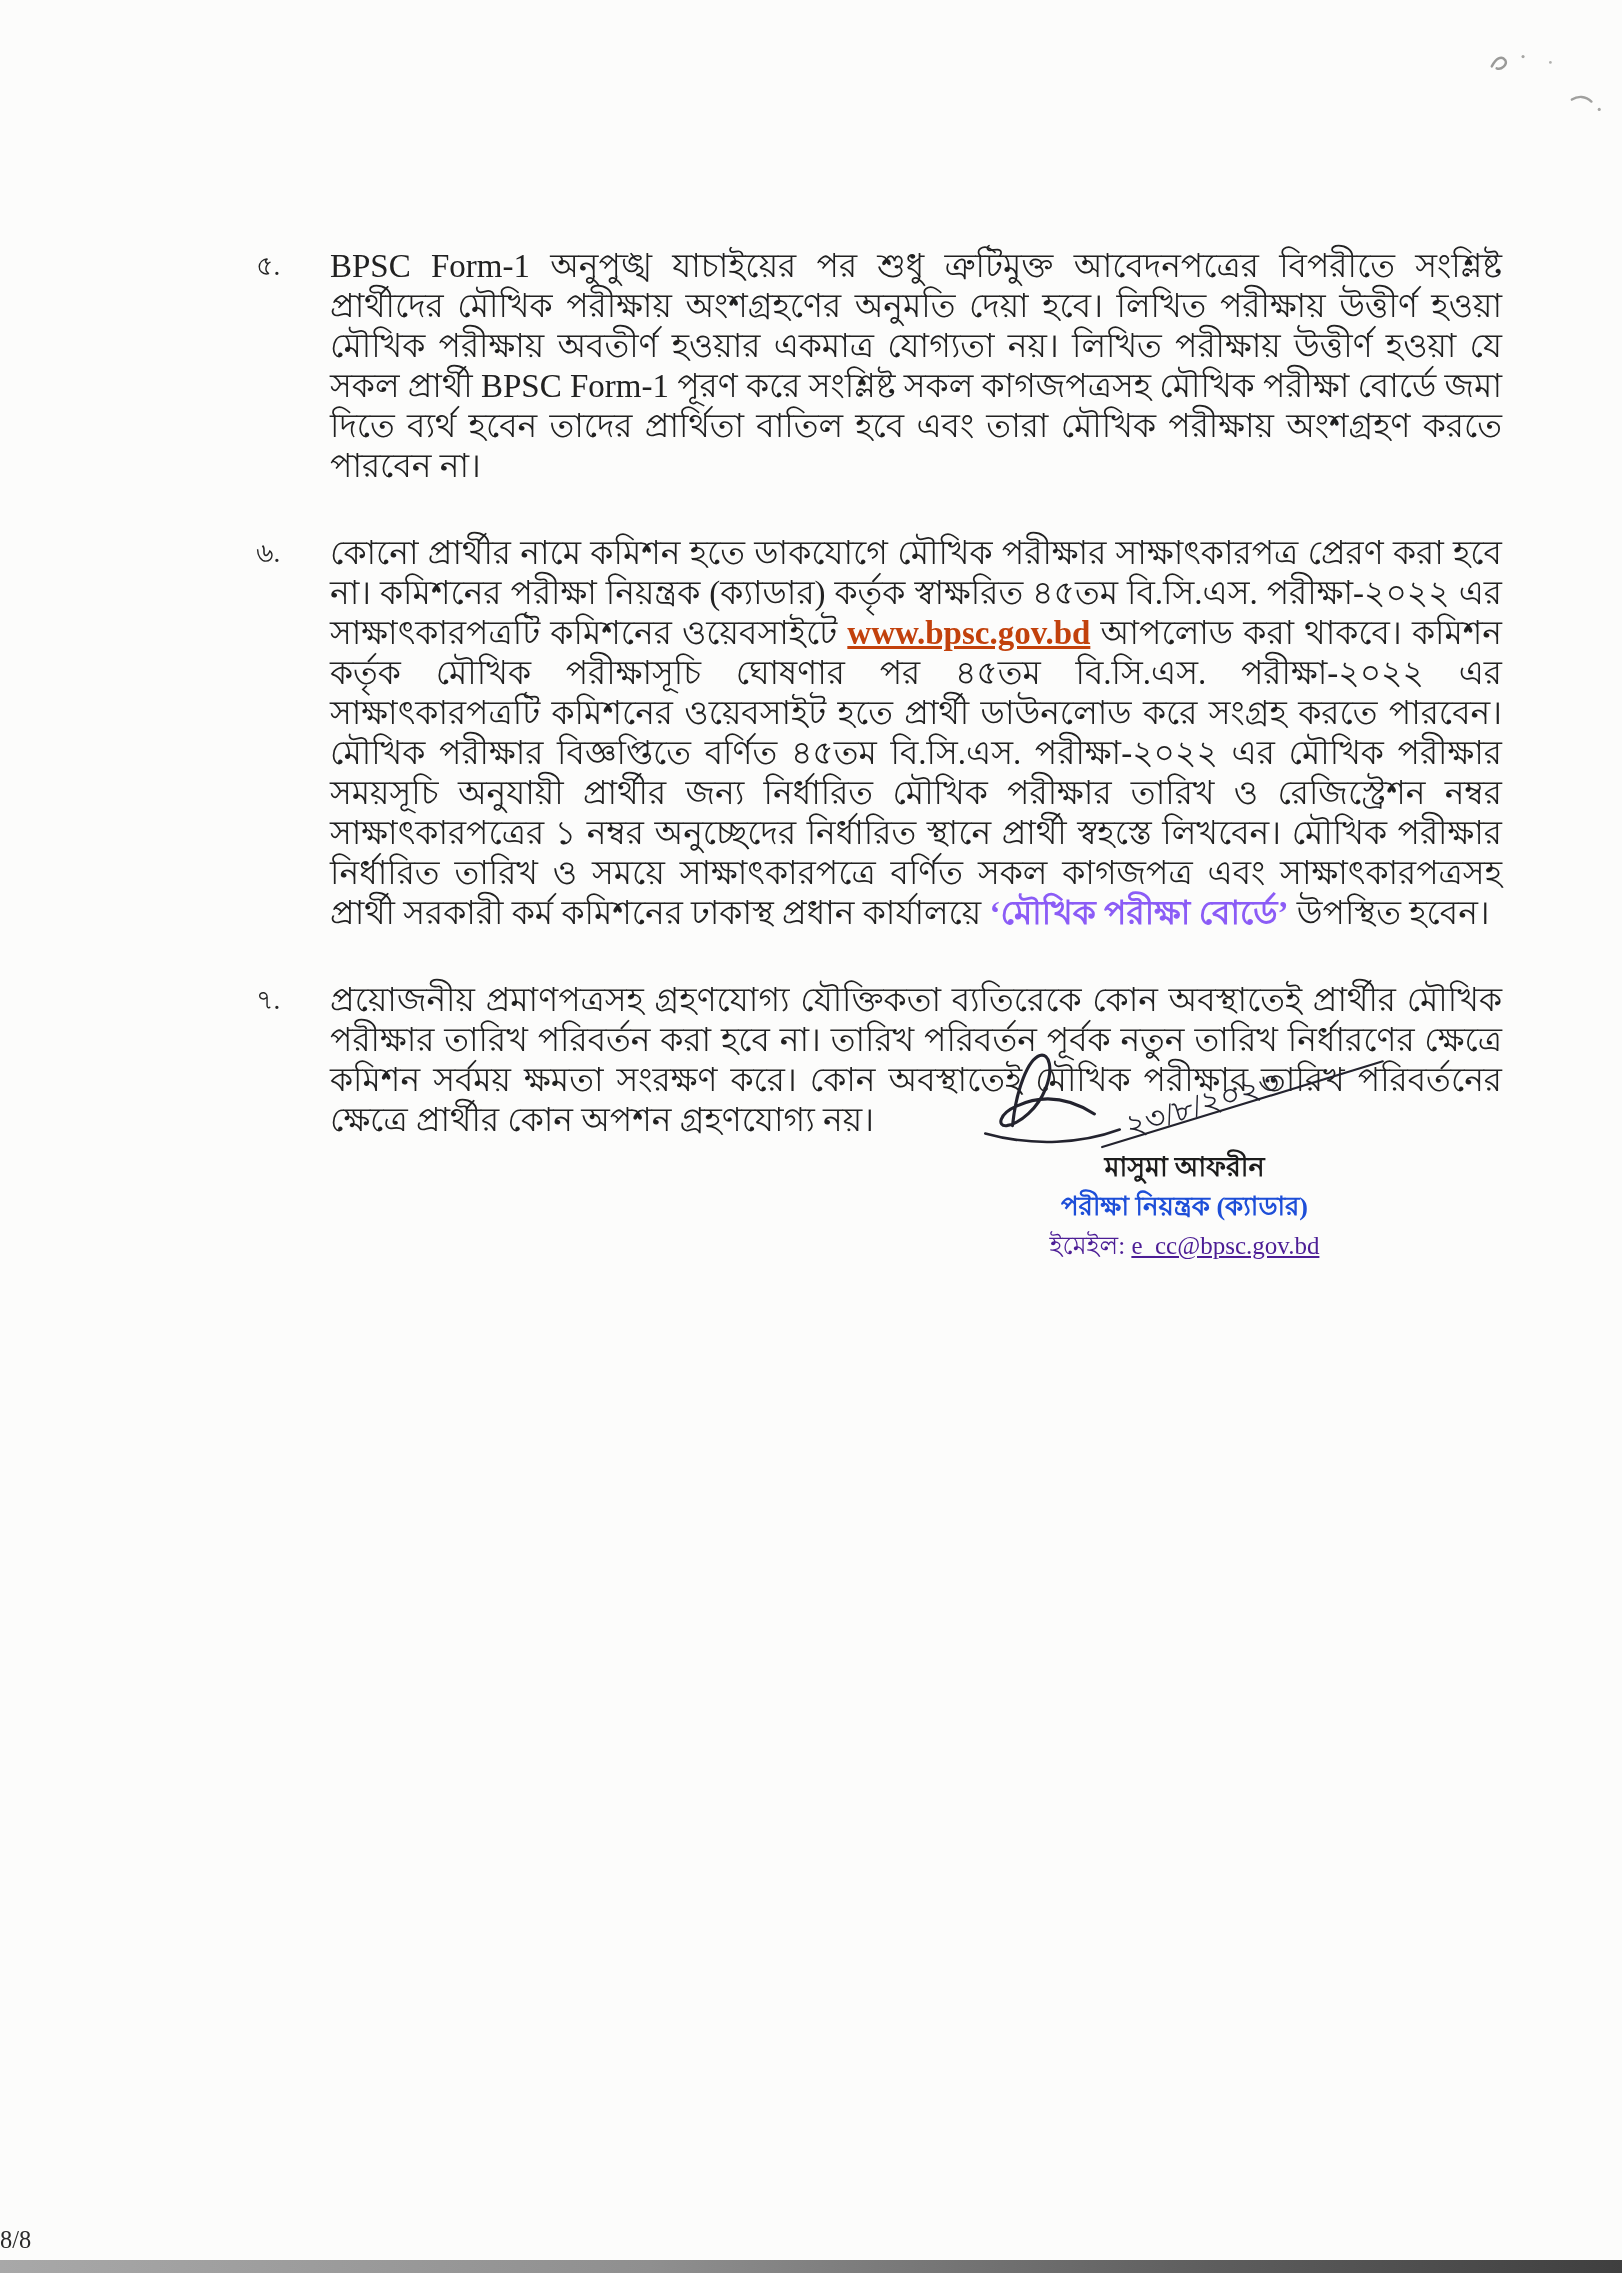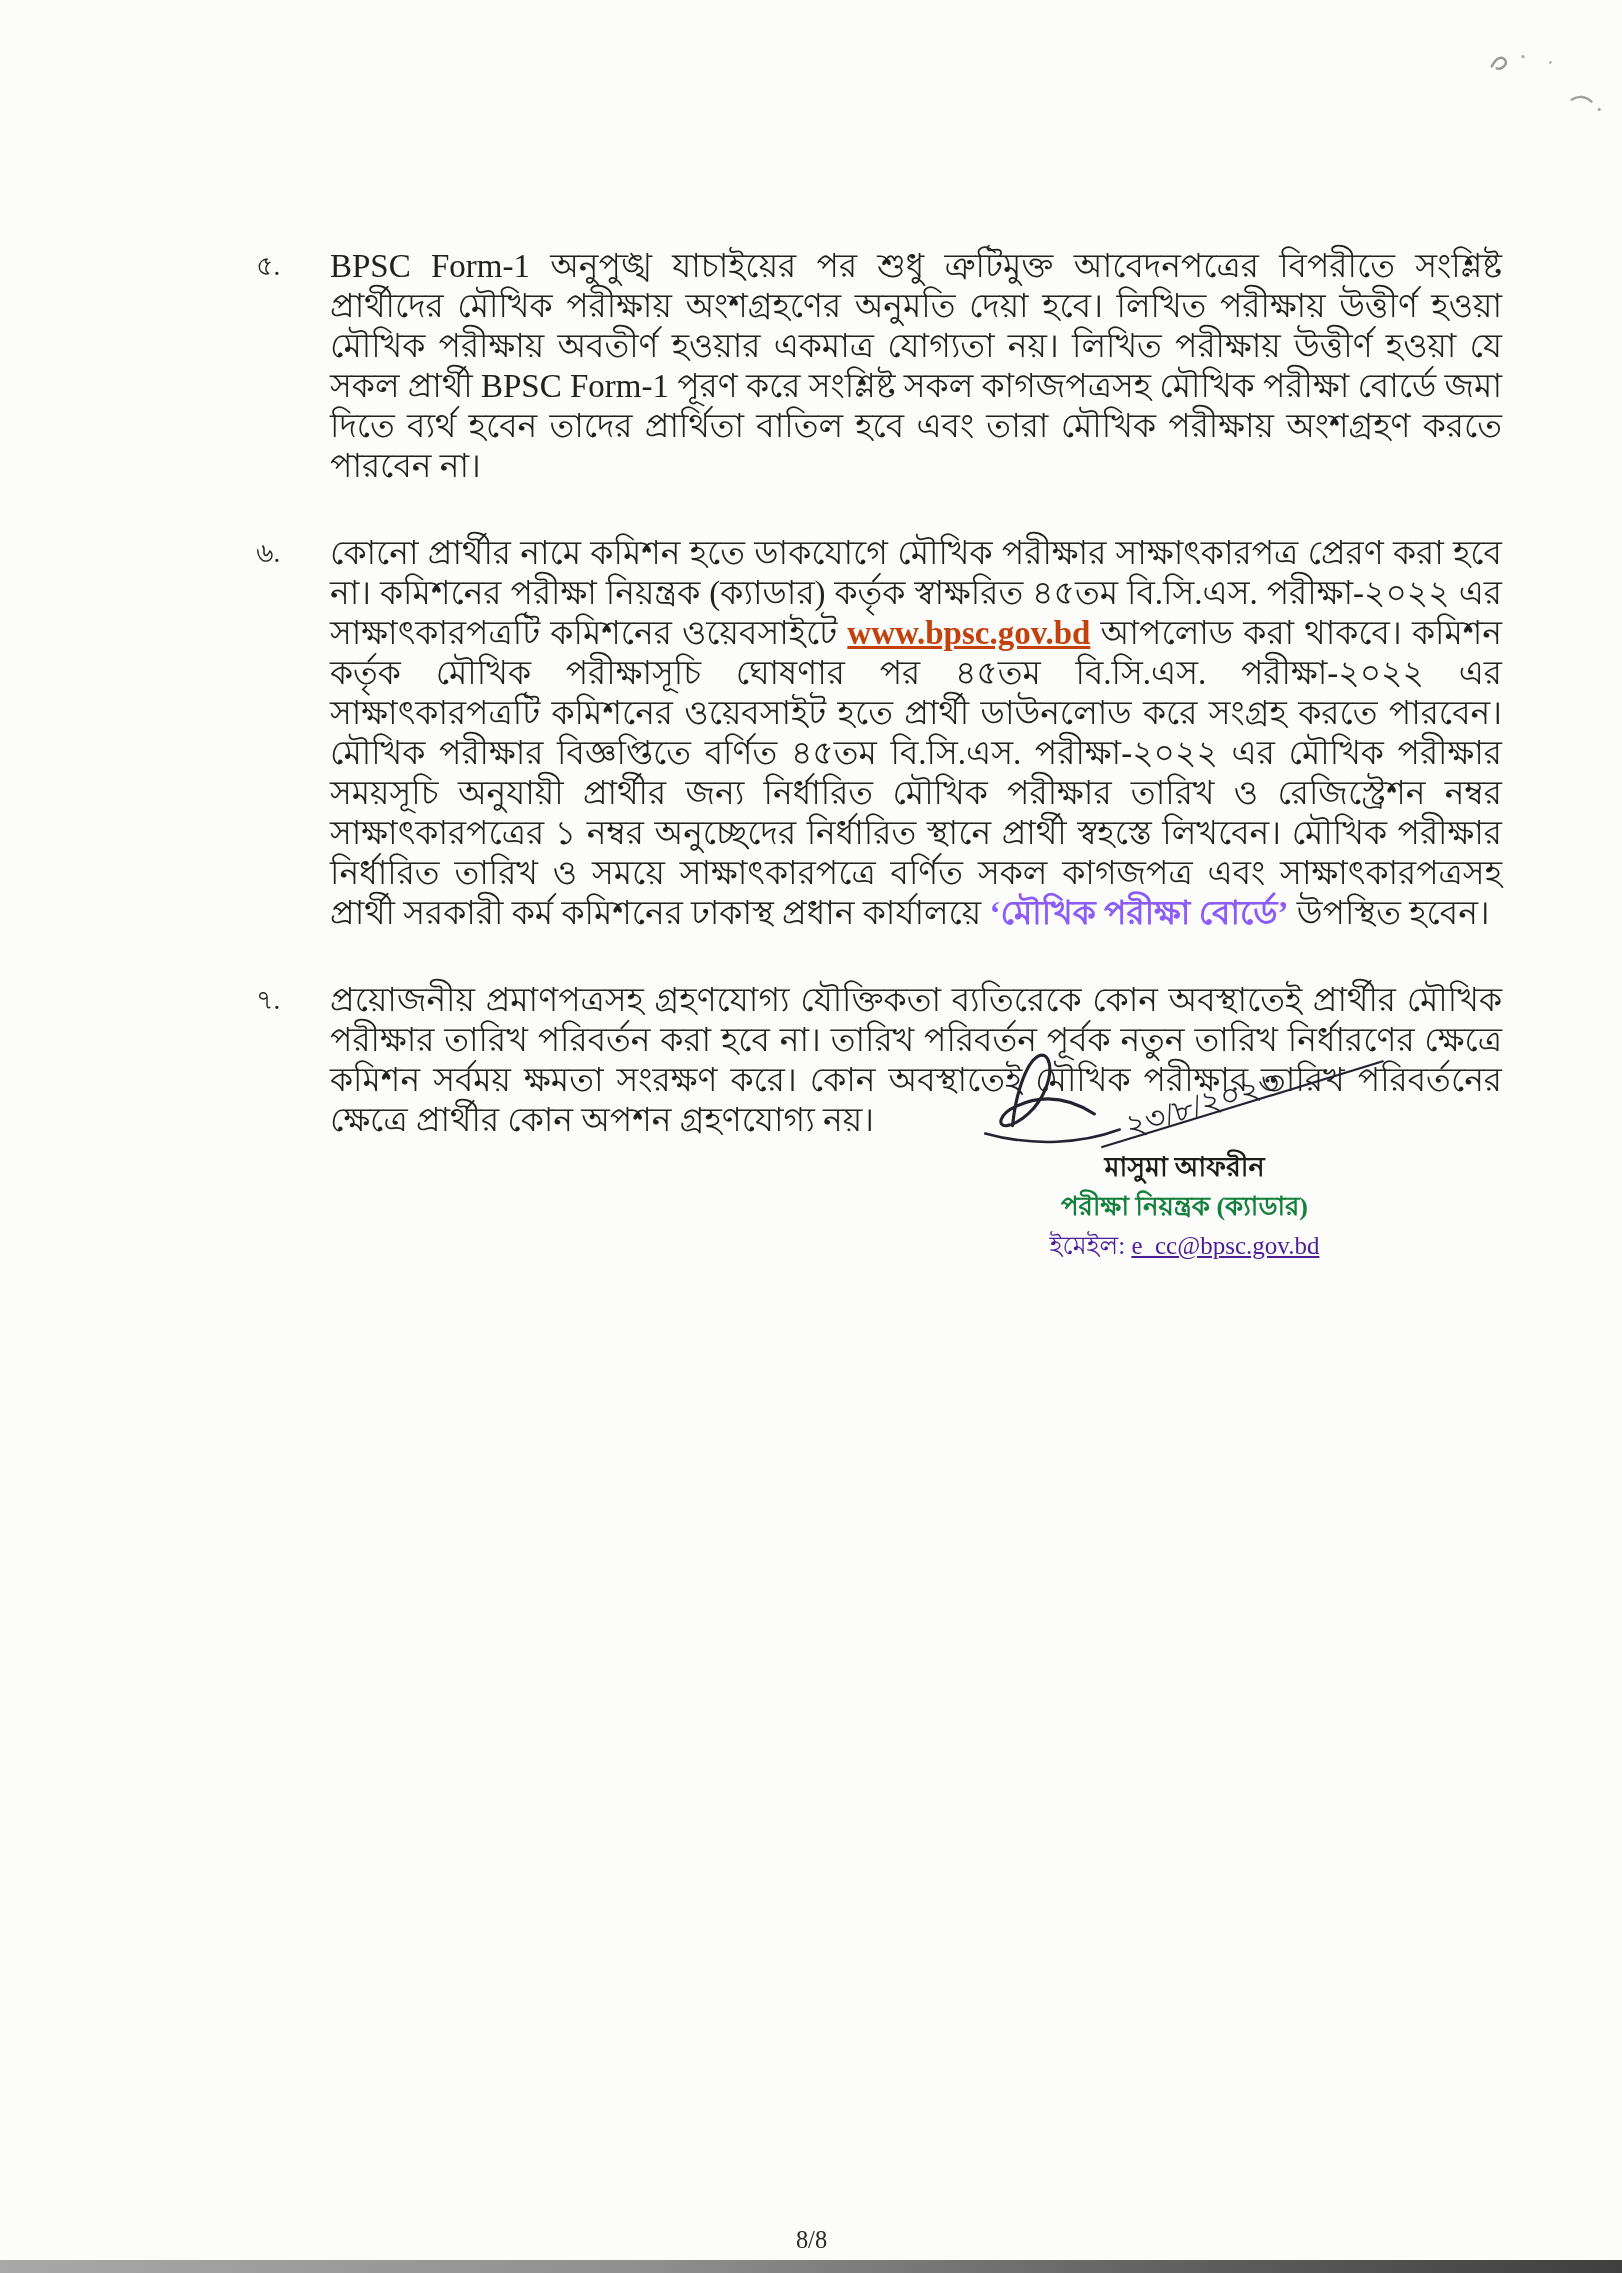--- a/index.html
+++ b/index.html
@@ -65,40 +65,40 @@
   .sig-name {
     font-size: 27px;
     font-weight: bold;
     line-height: 39px;
     color: #1c1c1c;
   }
   .sig-title {
     font-size: 26px;
     font-weight: bold;
     line-height: 39px;
-    color: #15803d;
+    color: #1d4ed8;
   }
   .sig-phone {
     font-size: 25px;
     line-height: 41px;
     color: #222222;
   }
   .sig-email {
     font-size: 25px;
     line-height: 39px;
     color: #4c1d95;
   }
   .sig-email .email-addr { text-decoration: underline; }
 
   .page-footer {
     position: absolute;
     top: 2226px;
     left: 0;
     right: 0;
-    text-align: center;
+    text-align: left;
     font-size: 24.4px;
     color: #2a2a2a;
   }
 
   .scan-bar {
     position: absolute;
     left: 0;
     right: 0;
     bottom: 0;
     height: 12.7px;

